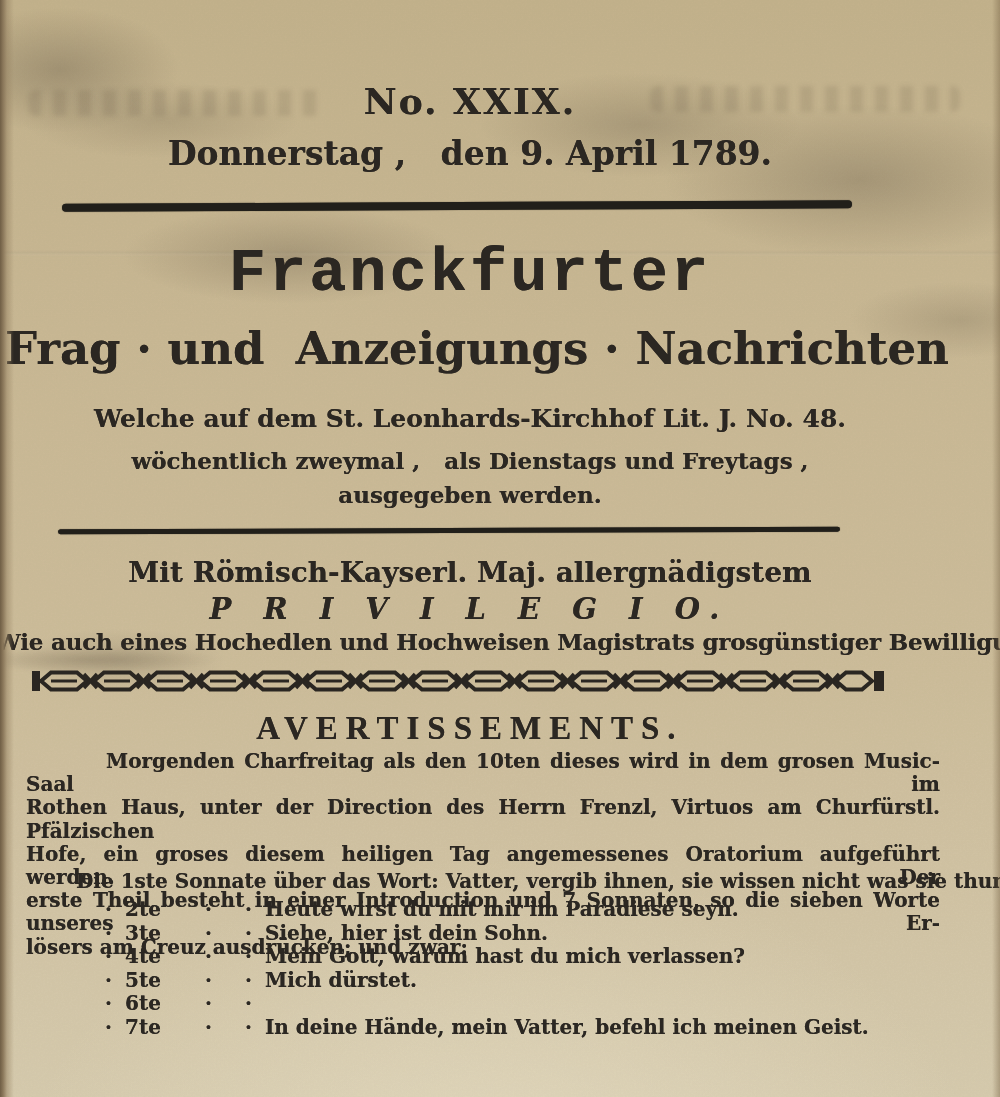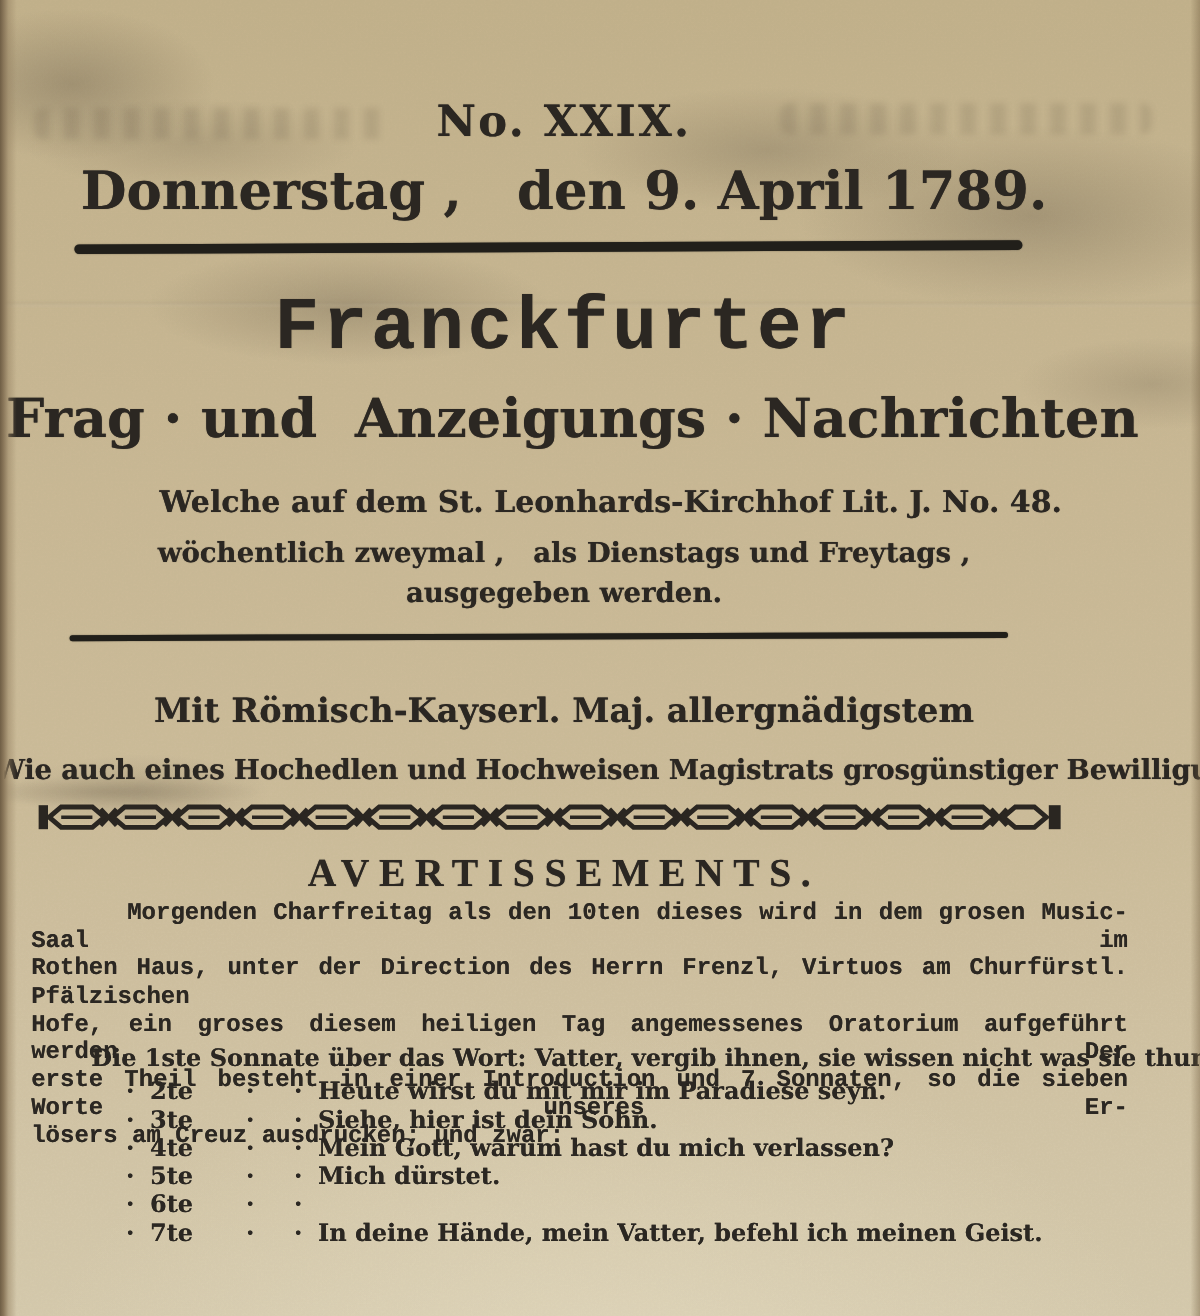--- a/index.html
+++ b/index.html
@@ -33,36 +33,36 @@
     background:radial-gradient(ellipse 180px 18px at 90px 24px, rgba(80,70,52,.22), rgba(80,70,52,0) 70%);filter:blur(1.5px);}
   .ghost{position:absolute;height:26px;pointer-events:none;border-radius:8px;opacity:.5;filter:blur(2.5px);
     background:repeating-linear-gradient(90deg, rgba(85,74,57,.28) 0 13px, rgba(85,74,57,0) 13px 25px);}
   .ghost.g1{left:28px;top:90px;width:300px;}
   .ghost.g2{left:650px;top:86px;width:310px;}
   .grain{position:absolute;inset:0;pointer-events:none;mix-blend-mode:multiply;opacity:.55;}
   
   .ink{position:absolute;left:0;width:940px;text-align:center;white-space:pre;
        text-shadow:0 0 .6px rgba(43,39,34,.85);}
   .issue-no{top:80px;font-size:36px;font-weight:bold;letter-spacing:2px;}
-  .date-line{top:134px;font-size:44px;font-weight:bold;}
+  .date-line{top:134px;font-size:33px;font-weight:bold;}
   .rule{position:absolute;background:#211f1a;border-radius:4px;box-shadow:0 0 1px rgba(33,31,26,.8);}
   .rule1{left:62px;top:202px;width:790px;height:8px;transform:rotate(-.25deg);}
   .rule2{left:58px;top:528px;width:782px;height:5px;transform:rotate(-.2deg);}
   .title1{top:238px;font-size:62px;font-weight:bold;letter-spacing:3px;font-family:Liberation Mono, monospace;}
   .title2{top:322px;font-size:45px;font-weight:bold;left:-8px;width:970px;}
-  .addr{top:404px;font-size:25px;font-weight:bold;margin-left:39px;}
+  .addr{top:404px;font-size:25px;font-weight:bold;}
   .sched{top:447px;font-size:23px;font-weight:bold;}
   .issued{top:481px;font-size:23px;font-weight:bold;}
-  .priv1{top:556px;font-size:28px;font-weight:bold;margin-top:20px;}
+  .priv1{top:556px;font-size:28px;font-weight:bold;}
   .priv2{top:592px;font-size:29px;font-weight:bold;font-style:italic;letter-spacing:11px;}
   .priv3{top:628px;font-size:23px;font-weight:bold;left:-5px;width:990px;letter-spacing:-.2px;}
   .ornament{position:absolute;left:32px;top:668px;}
   .avert{top:710px;font-size:33px;font-weight:bold;letter-spacing:8px;font-family:"Liberation Serif",serif;}
   .para{position:absolute;left:26px;top:750px;width:914px;font-size:20px;font-weight:bold;line-height:23.2px;}
-  .para .pline{text-align:justify;text-align-last:justify;text-shadow:0 0 .5px rgba(43,39,34,.8);font-family:Liberation Mono, monospace;}
+  .para .pline{text-align:justify;text-align-last:justify;text-shadow:0 0 .5px rgba(43,39,34,.8);}
   .para .pline.first{text-indent:80px;}
   .para .pline.last{text-align:left;text-align-last:left;}
   .intro-line{position:absolute;left:76px;top:869px;width:900px;font-size:20px;font-weight:bold;
       white-space:pre;text-shadow:0 0 .5px rgba(43,39,34,.8);}
   .srow{position:absolute;left:105px;width:860px;height:22px;font-size:20px;font-weight:bold;
       text-shadow:0 0 .5px rgba(43,39,34,.8);}
   .srow span{position:absolute;white-space:pre;}
   .srow .d1{left:0;}
   .srow .ord{left:20px;}
   .srow .d2{left:100px;}
@@ -85,20 +85,21 @@
   <div class="rule rule1"></div>
 
   <div class="ink title1">Franckfurter</div>
   <div class="ink title2">Frag · und  Anzeigungs · Nachrichten</div>
   <div class="ink addr">Welche auf dem St. Leonhards-Kirchhof Lit. J. No. 48.</div>
   <div class="ink issued">ausgegeben werden.</div>
   <div class="ink sched">wöchentlich zweymal ,   als Dienstags und Freytags ,</div>
   <div class="rule rule2"></div>
 
   <div class="ink priv1">Mit Römisch-Kayserl. Maj. allergnädigstem</div>
+  <div class="ink priv2">P R I V I L E G I O.</div>
   <div class="ink priv3">Wie auch eines Hochedlen und Hochweisen Magistrats grosgünstiger Bewilligung.</div>
 
   <svg class="ornament" width="852" height="26" viewBox="0 0 852 26">
     <defs>
       <g id="link" stroke="#2a2621" fill="none">
         <path d="M3,13 L13,4.5 H39 L49,13 L39,21.5 H13 Z" stroke-width="4"></path>
         <line x1="13" y1="13" x2="39" y2="13" stroke-width="3"></line>
         <line x1="46" y1="6" x2="59" y2="20" stroke-width="3.4"></line>
         <line x1="46" y1="20" x2="59" y2="6" stroke-width="3.4"></line>
       </g>

